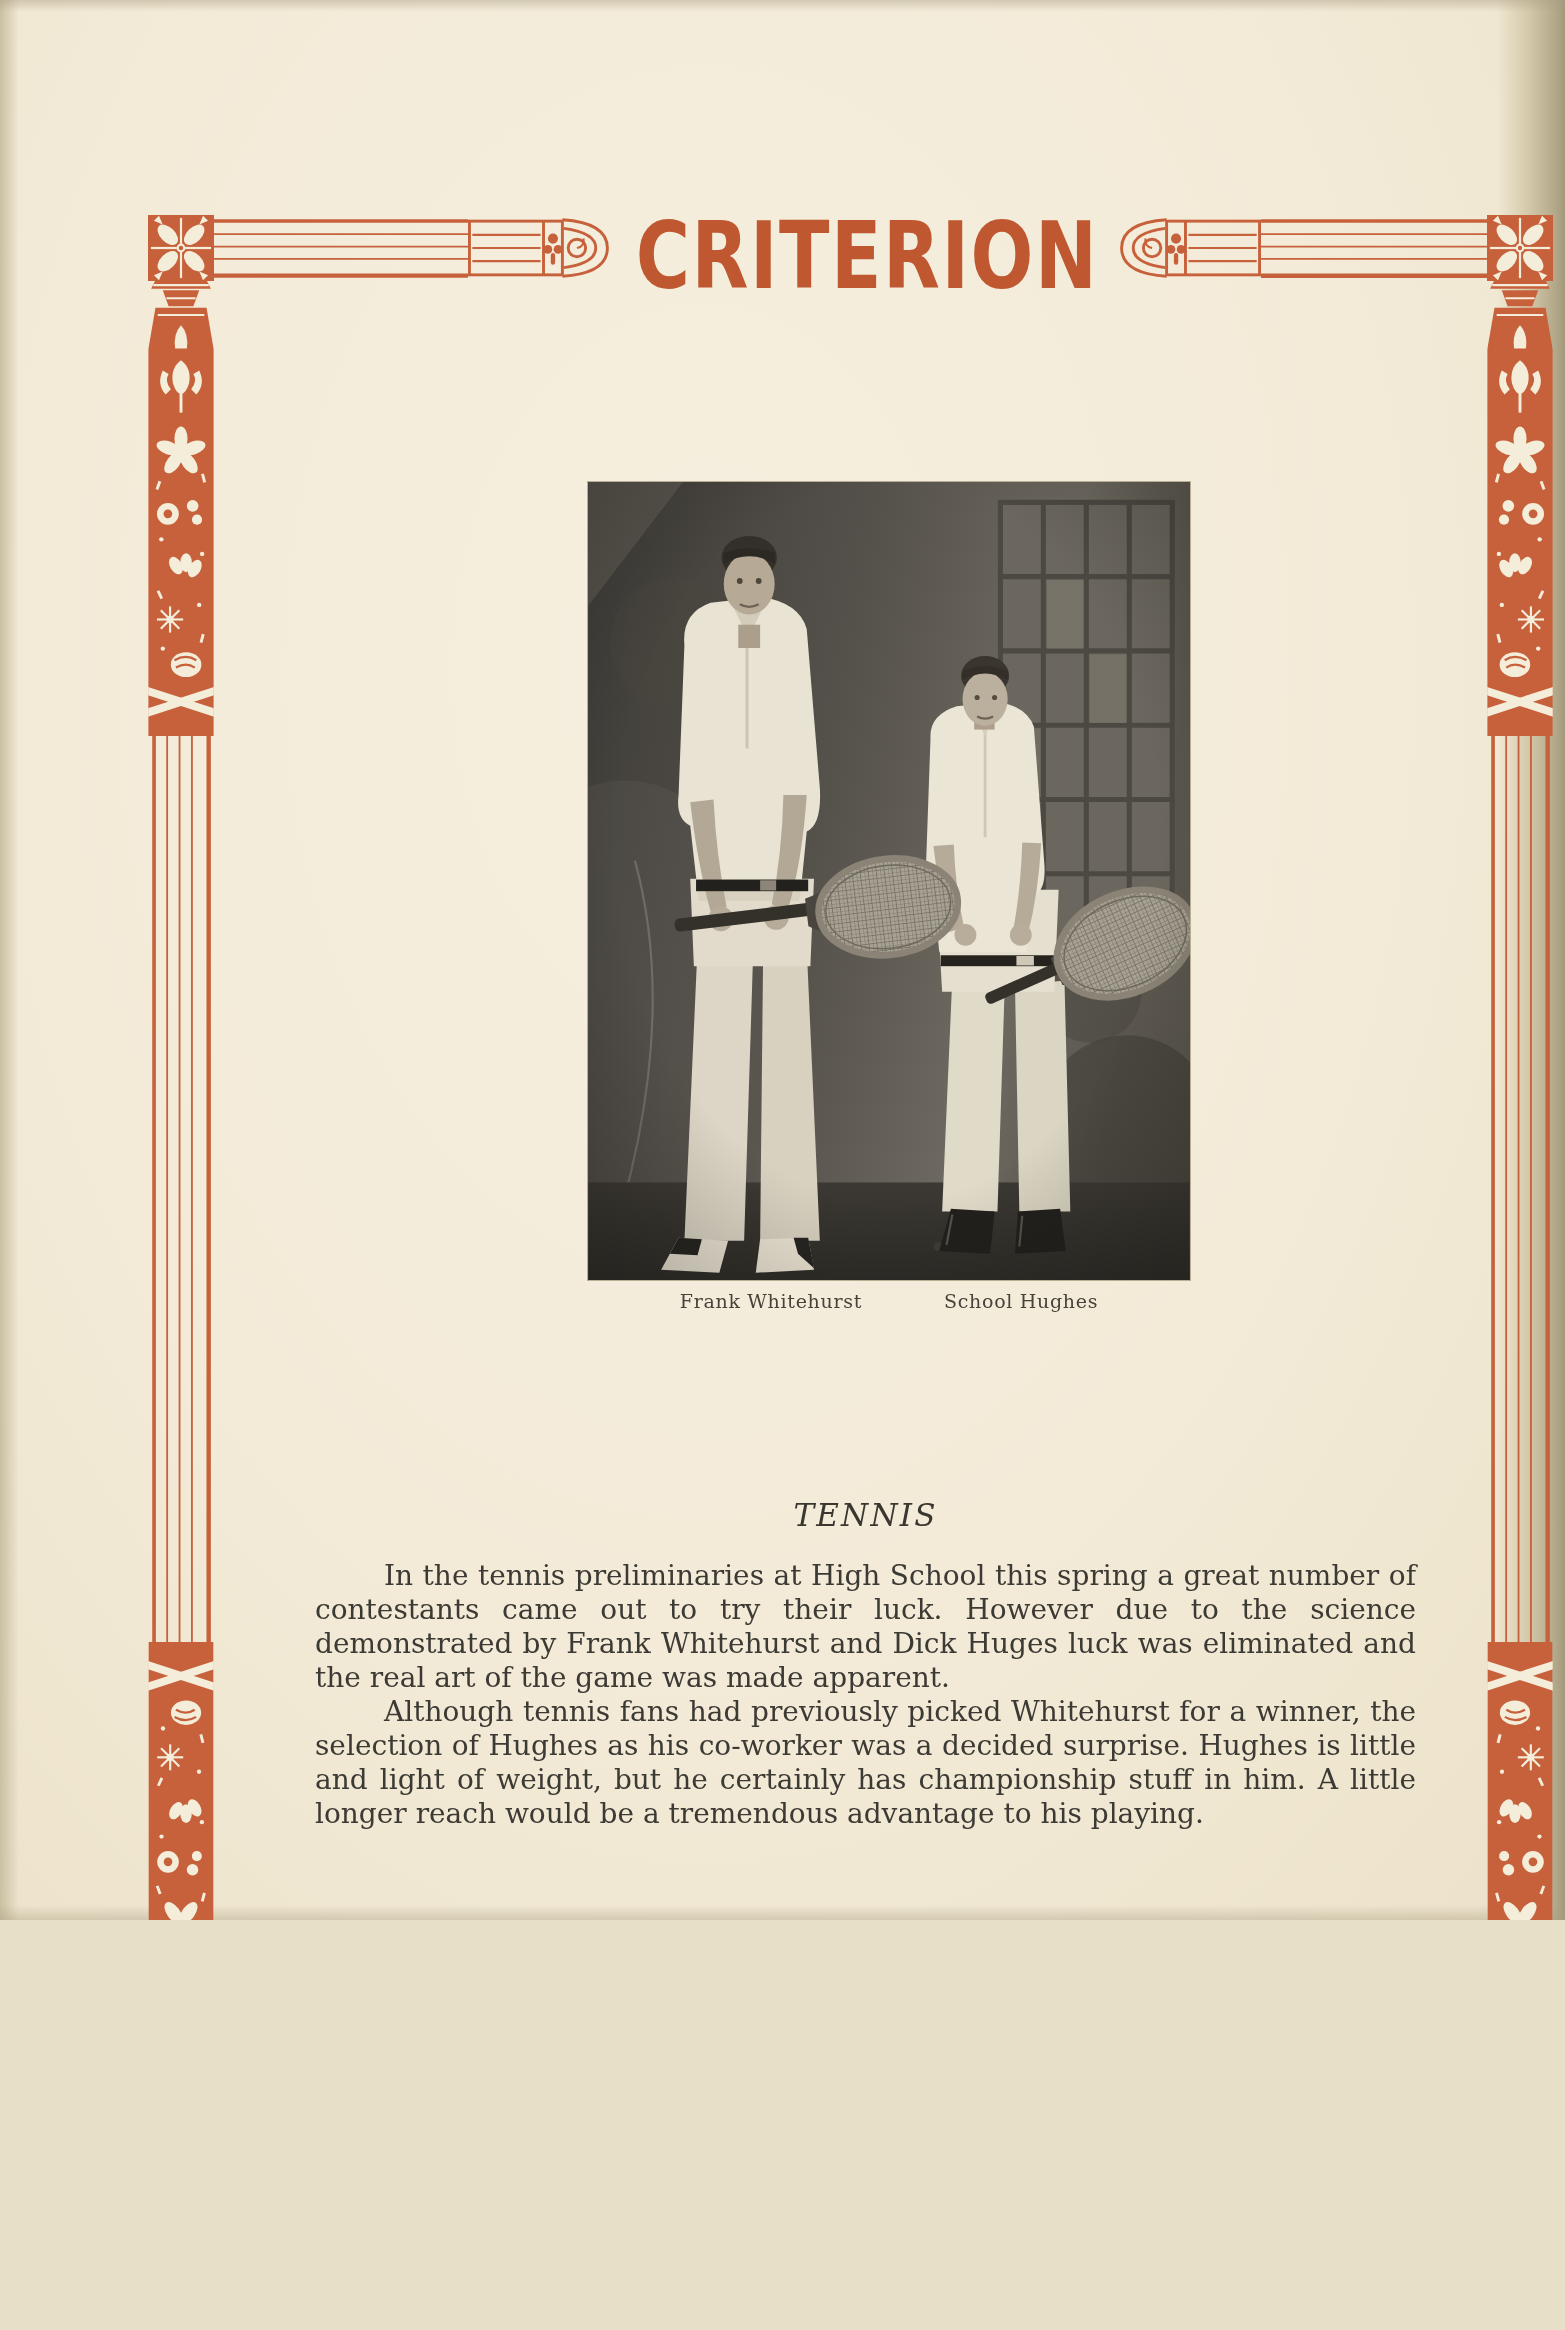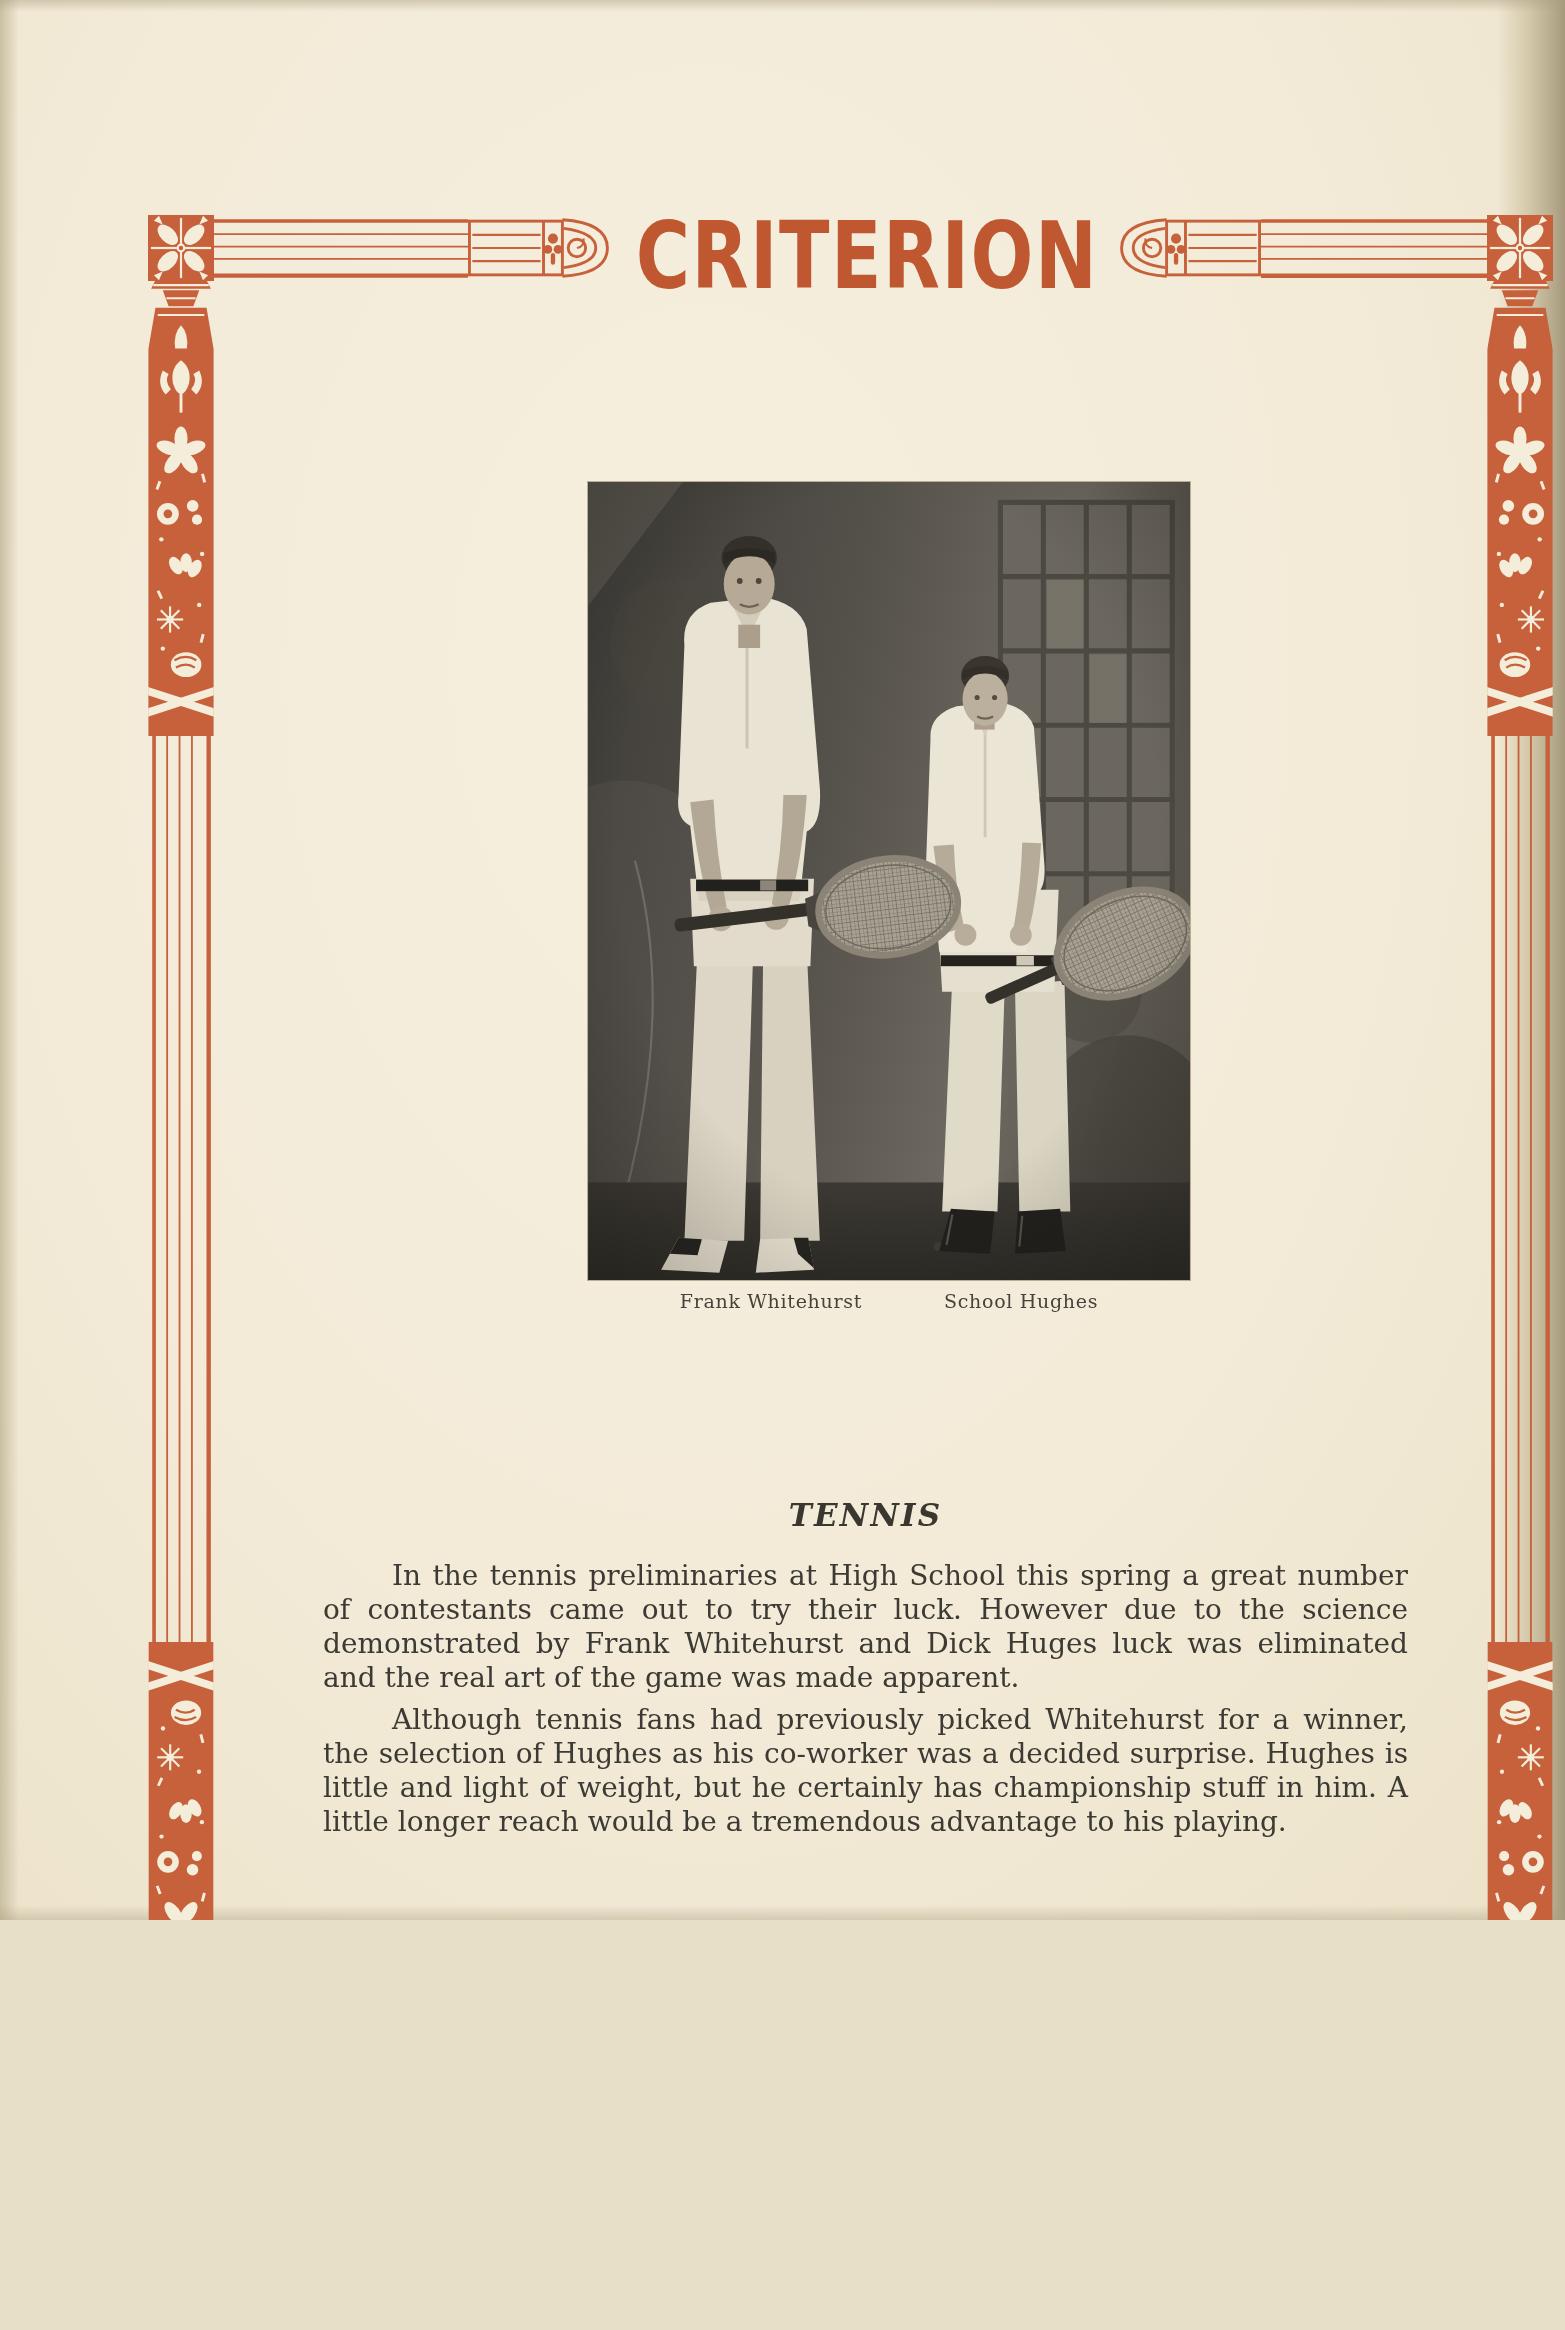--- a/index.html
+++ b/index.html
@@ -29,22 +29,22 @@
   
   .photo{position:absolute;left:588px;top:482px;width:602px;height:798px;
       outline:0.7px solid #b9ad93;background:#474540;}
 
   .caption{position:absolute;left:588px;top:1290px;width:602px;display:flex;
       justify-content:center;gap:82px;font-size:19px;color:#47423a;letter-spacing:0.7px;}
 
   
   .article{position:absolute;left:315px;top:1497px;width:1101px;color:#3c3a34;}
   .article h2{margin:0 0 26px 0;text-align:center;font-size:31px;font-style:italic;
-      font-weight:bold;letter-spacing:2.2px;color:#39372f;}
-  .article p{margin:8px;font-size:28px;line-height:34px;text-align:justify;text-indent:69px;}
+      font-weight:normal;letter-spacing:2.2px;color:#39372f;}
+  .article p{margin:0;font-size:28px;line-height:34px;text-align:justify;text-indent:69px;}
 
   .year-logo{position:absolute;left:698px;top:2072px;}
 </style>
 </head>
 <body>
 
 <div class="page">
 
   <svg width="0" height="0" style="position:absolute" aria-hidden="true">
     <defs>

